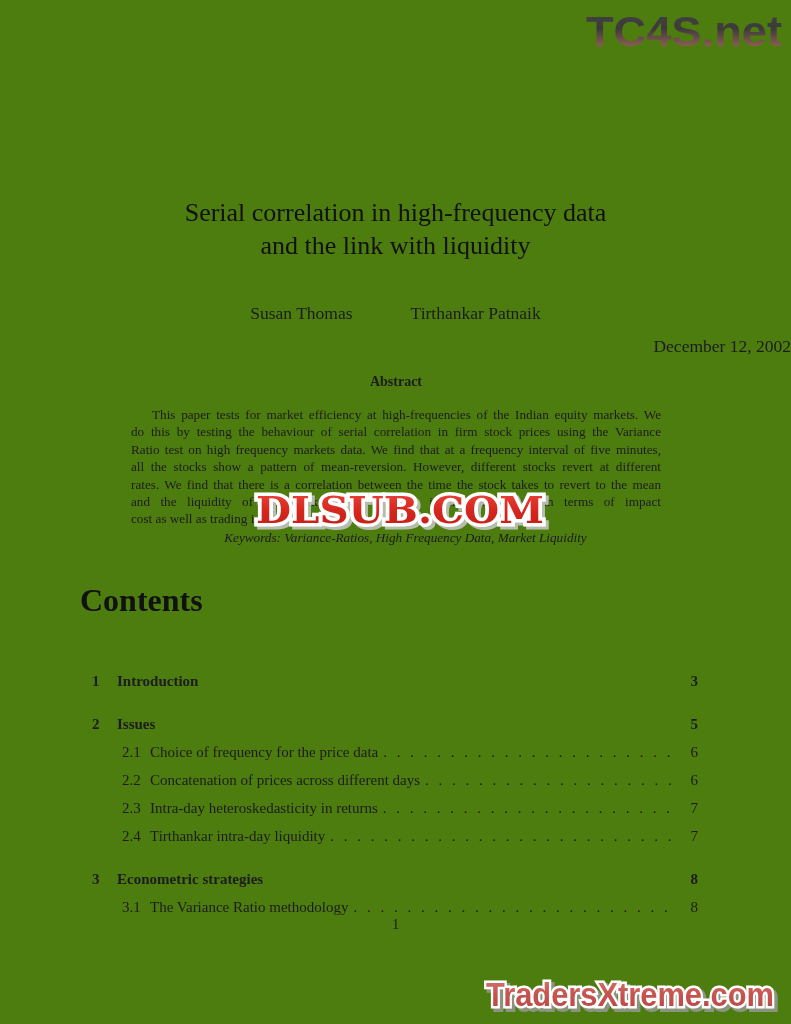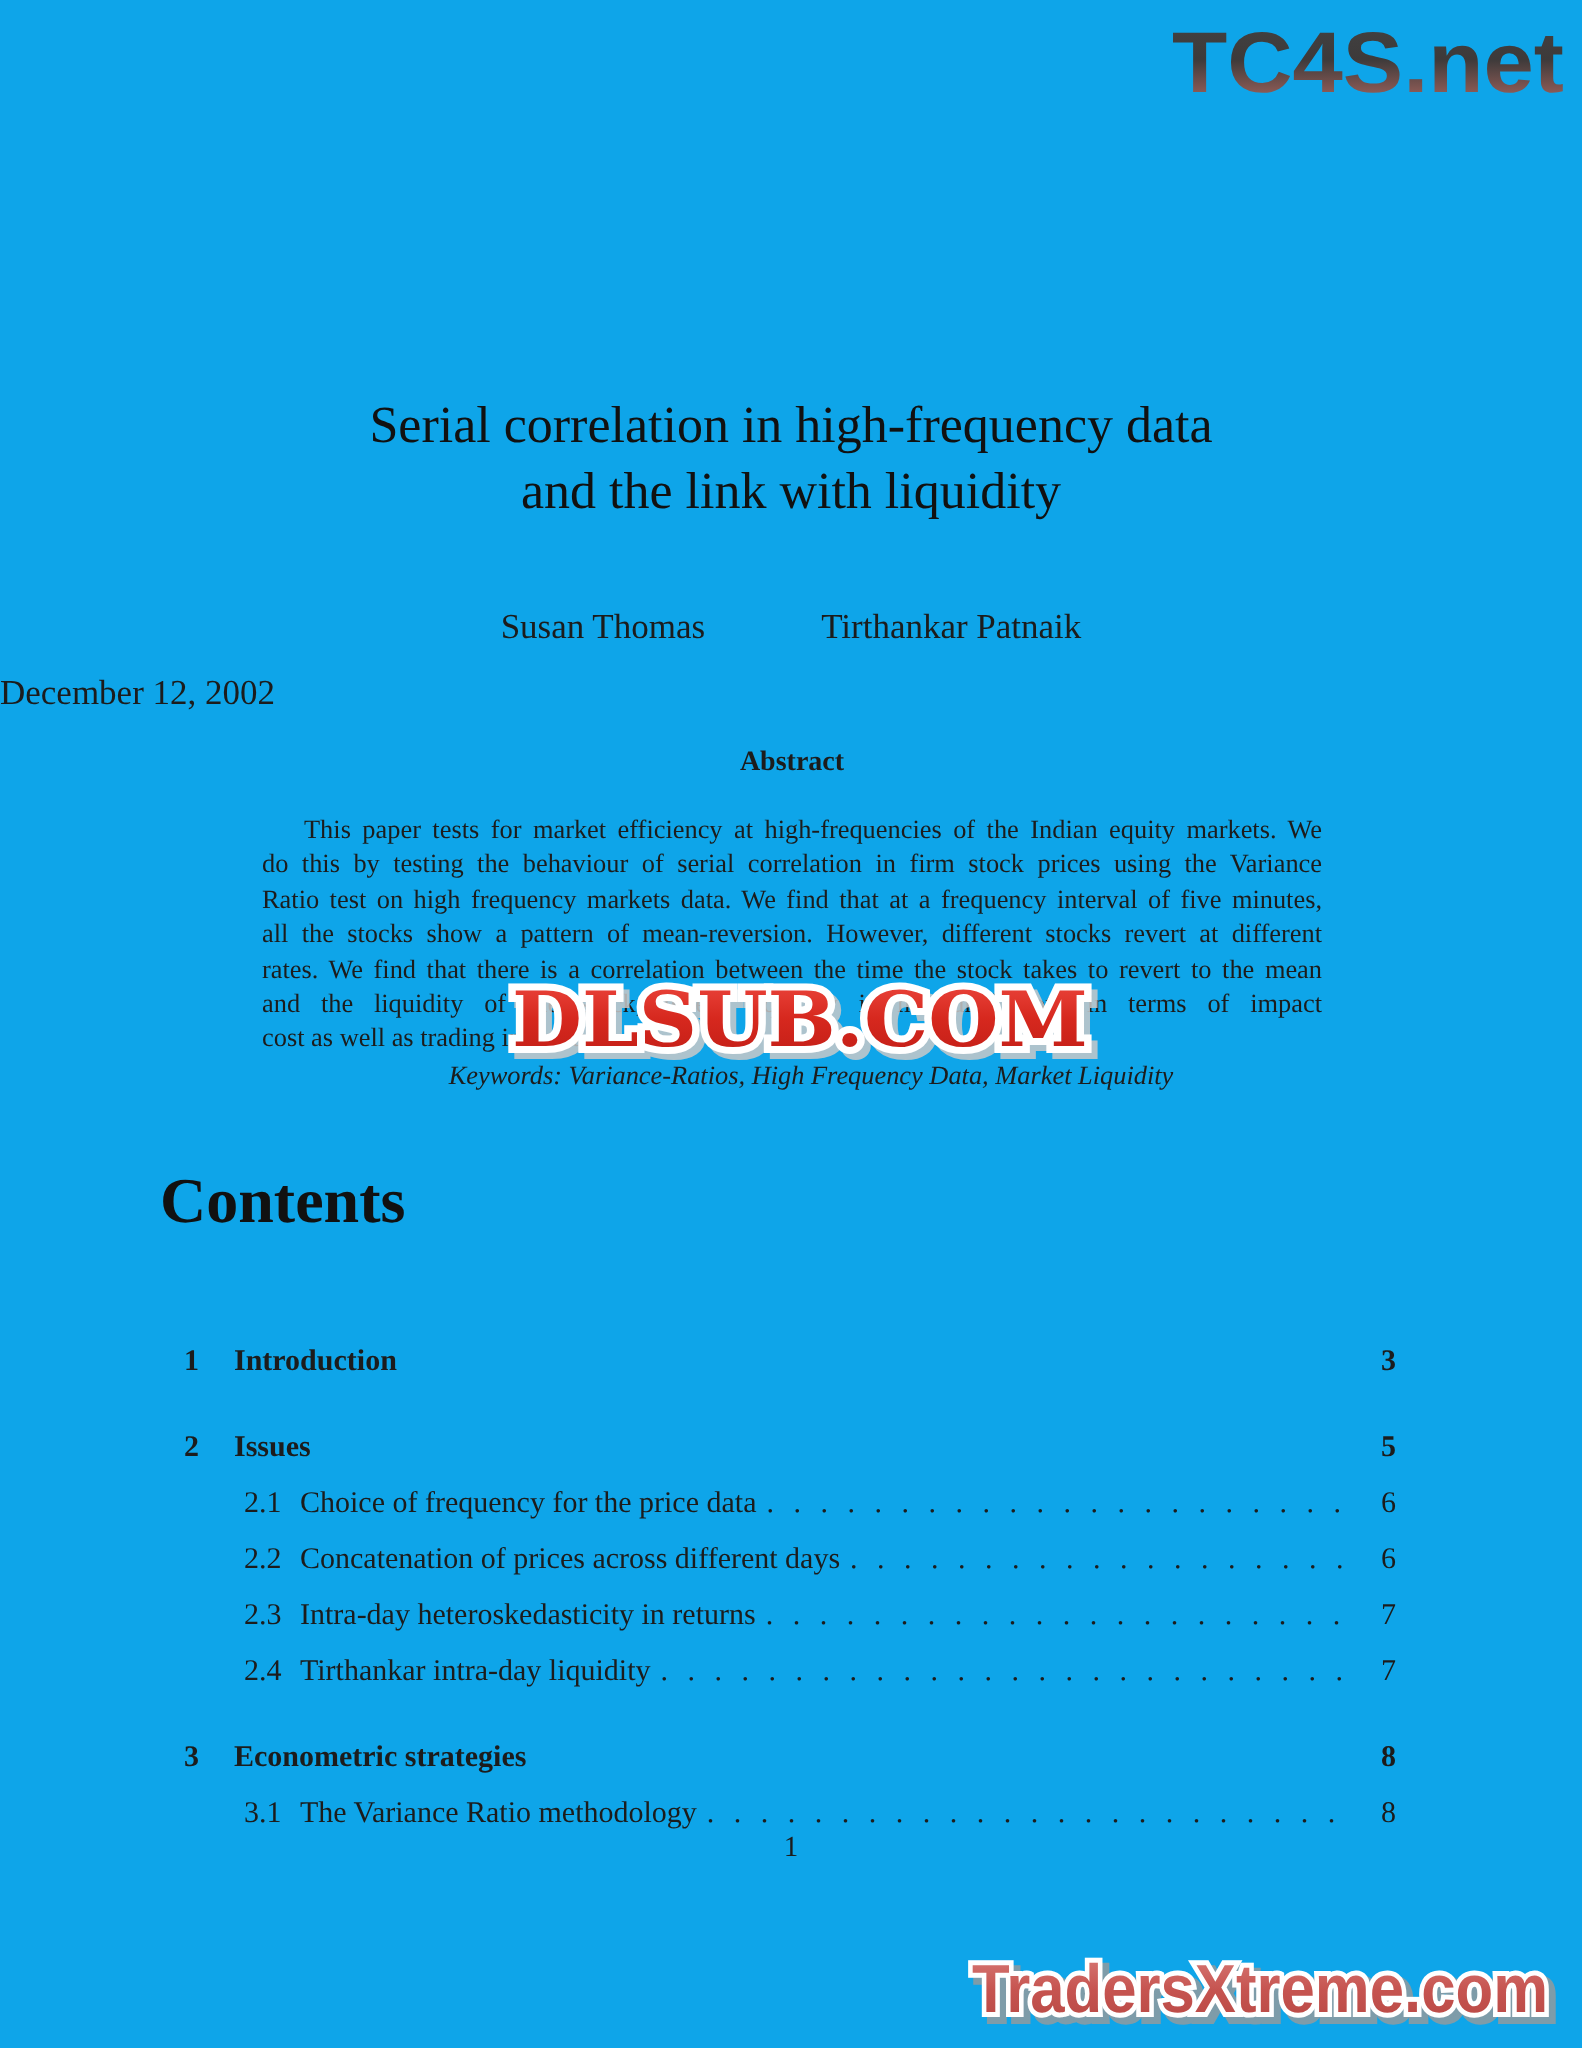--- a/index.html
+++ b/index.html
@@ -1,40 +1,40 @@
 <!DOCTYPE html>
 <html><head>
 <meta charset="utf-8">
 <style>
   * { margin:0; padding:0; box-sizing:border-box; }
   html,body { background:#ffffff; }
   .page {
     position:relative; width:791px; height:1024px; margin:0 auto;
-    background:#0ea5e9; overflow:hidden;
+    background:#4d7c0f; overflow:hidden;
     font-family:"Liberation Serif", serif; color:#1c1c1c;
   }
 
   
   .logo-top { position:absolute; top:4px; left:583px; width:202px; height:52px; }
 
   
   .title {
     position:absolute; top:196px; left:0; width:791px;
     text-align:center; font-size:26px; line-height:33px; color:#111;
   }
 
   
   .authors {
     position:absolute; top:304px; left:0; width:791px;
     display:flex; justify-content:center; column-gap:58px;
     font-size:17.5px; line-height:18px;
   }
   .date {
     position:absolute; top:337px; left:0; width:791px;
-    text-align:left; font-size:17.5px; line-height:18px;
+    text-align:right; font-size:17.5px; line-height:18px;
   }
 
   
   .abstract { position:absolute; top:374px; left:131px; width:530px; }
   .abs-head { text-align:center; font-weight:bold; font-size:14px; line-height:16px; }
   .abs-body { margin-top:16px; font-size:13.2px; line-height:17.4px; }
   .abs-line { text-align:justify; text-align-last:justify; white-space:normal; }
   .abs-line.first { text-indent:21px; }
   .abs-line.last { text-align-last:left; }
   .keywords { margin-top:1px; font-style:italic; font-size:13.2px; line-height:17px; text-indent:19px;text-align:center; }

